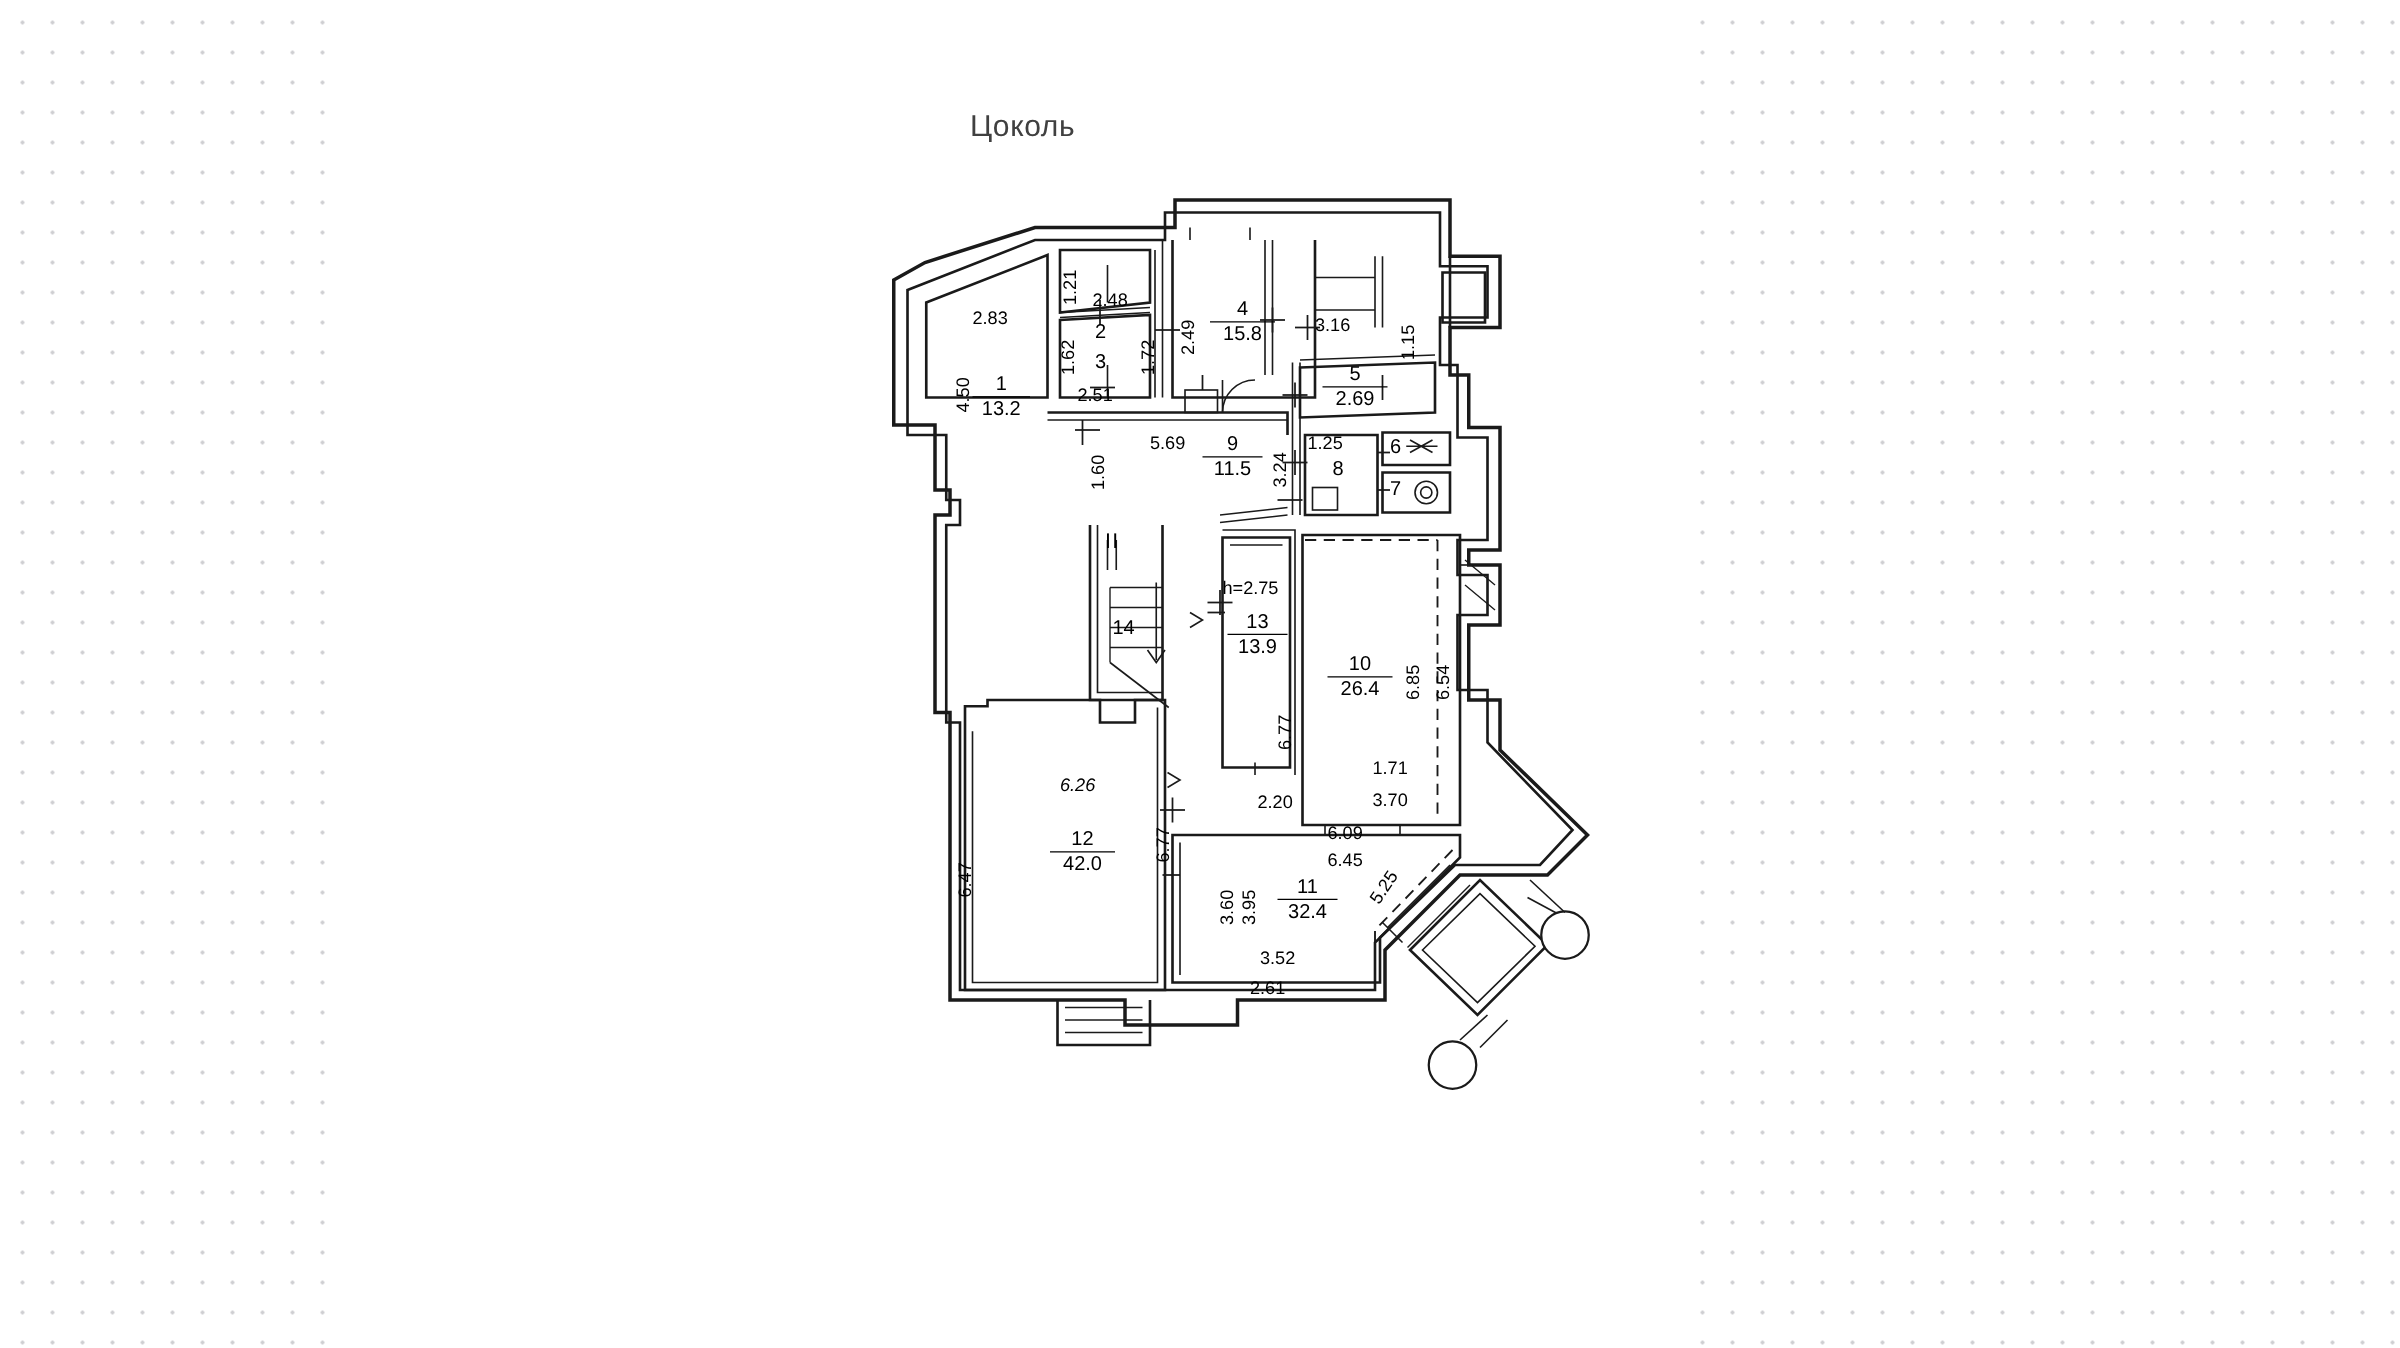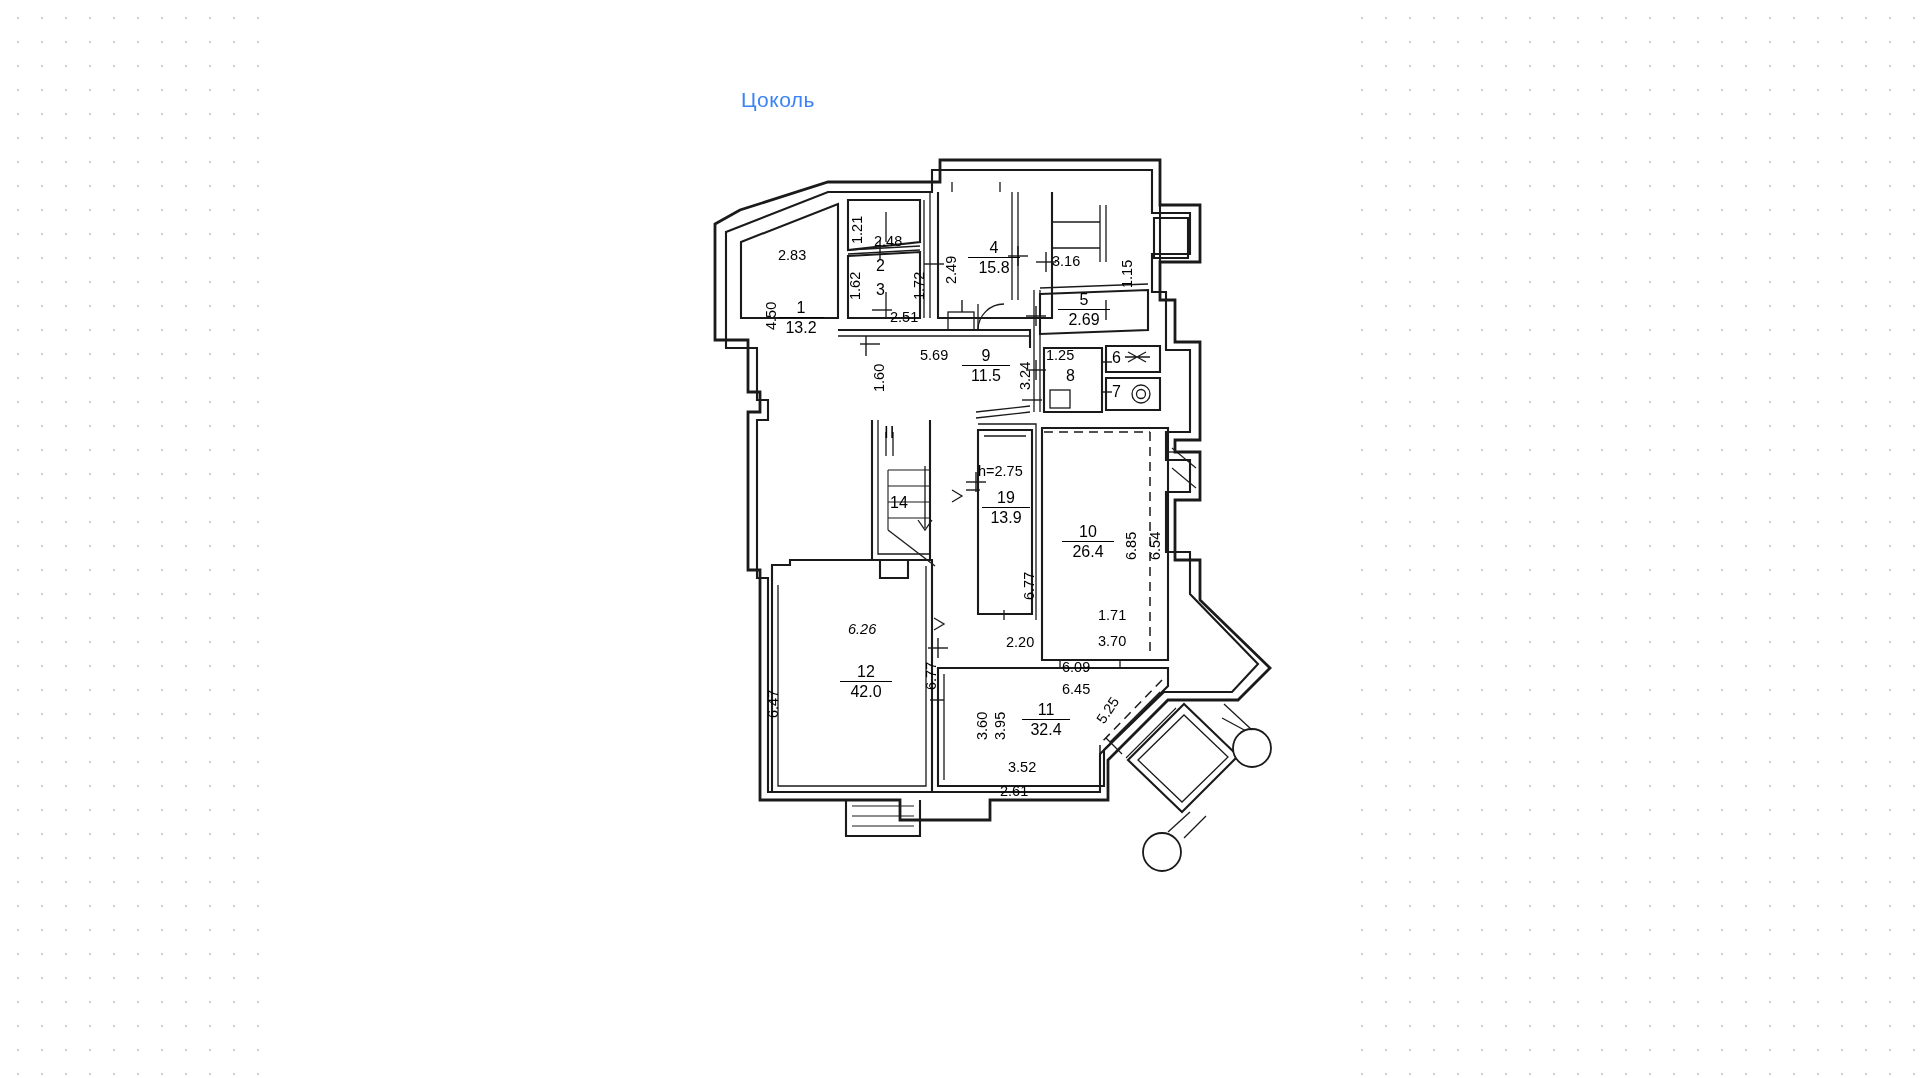--- a/index.html
+++ b/index.html
@@ -15,22 +15,22 @@
   }
   
   #paper-sheet{
     position:absolute;left:268px;top:0;width:1076px;height:1078px;
     background:#ffffff;
   }
   #plan-stage{
     position:absolute;left:0;top:0;width:1920px;height:1078px;
   }
   #plan-title{
-    position:absolute;left:741px;top:88px;width:300px;
-    font-size:21px;color:#3b82f6;letter-spacing:.5px;
+    position:absolute;left:776px;top:88px;width:300px;
+    font-size:24px;color:#404040;letter-spacing:.5px;
     font-family:"Liberation Sans", sans-serif;
     white-space:nowrap;
   }
   svg#plan-svg{position:absolute;left:0;top:0;width:1920px;height:1078px;}
   .wall{fill:none;stroke:#1a1a1a;stroke-width:2.1;stroke-linejoin:miter;}
   .wall-thin{fill:none;stroke:#1a1a1a;stroke-width:1.3;}
   .wall-thick{fill:none;stroke:#1a1a1a;stroke-width:2.8;}
   .hatch{fill:none;stroke:#1a1a1a;stroke-width:1.1;}
   .dashline{fill:none;stroke:#1a1a1a;stroke-width:1.5;stroke-dasharray:9 6;}
   .dimtick{stroke:#1a1a1a;stroke-width:1.4;}
@@ -304,21 +304,21 @@
     <span class="num">1</span>
     <span class="area">13.2</span>
   </div>
 
   <div class="lbl dim rot90" style="left:850px;top:244px;">1.21</div>
   <div class="lbl dim" style="left:874px;top:234px;">2.48</div>
   <div class="lbl plainnum" style="left:876px;top:258px;">2</div>
 
   <div class="lbl dim rot90" style="left:848px;top:300px;">1.62</div>
   <div class="lbl plainnum" style="left:876px;top:282px;">3</div>
-  <div class="lbl dim" style="left:890px;top:310px;">2.51</div>
+  <div class="lbl dim" style="left:862px;top:310px;">2.51</div>
   <div class="lbl dim rot90" style="left:912px;top:300px;">1.72</div>
 
   <div class="lbl dim rot90" style="left:944px;top:284px;">2.49</div>
   <div class="roomcell" style="left:968px;top:240px;width:52px;">
     <span class="num">4</span>
     <span class="area">15.8</span>
   </div>
   <div class="lbl dim" style="left:1052px;top:254px;">3.16</div>
 
   <div class="roomcell" style="left:1058px;top:292px;width:52px;">
@@ -339,21 +339,21 @@
     <span class="area">11.5</span>
   </div>
   <div class="lbl dim rot90" style="left:1018px;top:390px;">3.24</div>
   <div class="lbl dim rot90" style="left:872px;top:392px;">1.60</div>
 
   <div class="lbl" style="left:884px;top:424px;font-size:17px;letter-spacing:1px;">II</div>
   <div class="lbl plainnum" style="left:890px;top:495px;">14</div>
 
   <div class="lbl dim" style="left:978px;top:464px;">h=2.75</div>
   <div class="roomcell" style="left:982px;top:490px;width:48px;">
-    <span class="num">19</span>
+    <span class="num">13</span>
     <span class="area">13.9</span>
   </div>
   <div class="lbl dim rot90" style="left:1022px;top:600px;">6.77</div>
   <div class="lbl dim" style="left:1006px;top:635px;">2.20</div>
 
   <div class="roomcell" style="left:1062px;top:524px;width:52px;">
     <span class="num">10</span>
     <span class="area">26.4</span>
   </div>
   <div class="lbl dim rot90" style="left:1124px;top:560px;">6.85</div>

